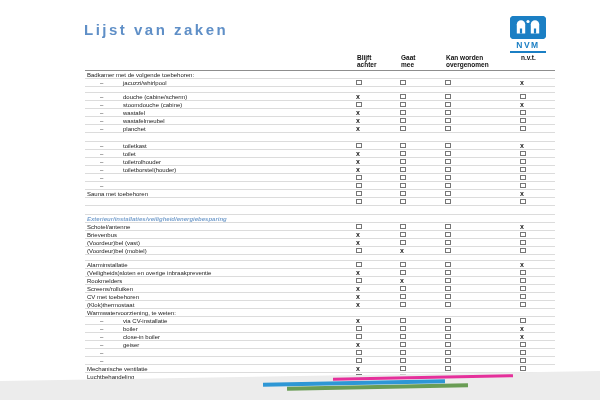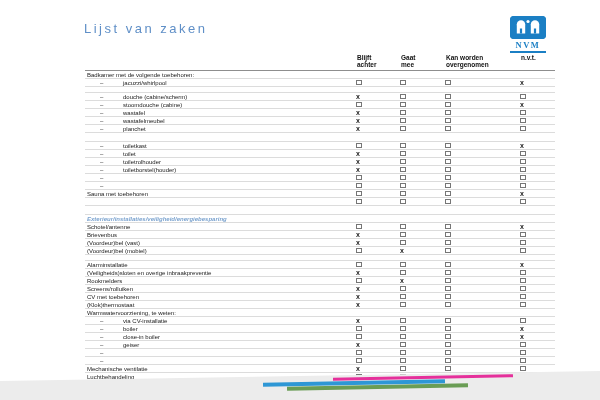--- a/index.html
+++ b/index.html
@@ -1,21 +1,21 @@
 <!DOCTYPE html>
 <html><head>
 <meta charset="utf-8">
 <style>
   html,body{margin:0;padding:0;}
   body{
     width:600px;height:400px;position:relative;overflow:hidden;background:#ffffff;
     font-family:"Liberation Sans",sans-serif;color:#222;
   }
   .page-title{
-    position:absolute;left:84px;top:21px;font-size:13px;font-weight:normal;
+    position:absolute;left:84px;top:21px;font-size:15px;font-weight:bold;
     letter-spacing:2.5px;color:#5f8fc7;
   }
   
   .logo{position:absolute;left:510px;top:16px;width:36px;}
   .logo-mark{width:36px;height:23px;border-radius:4px;background:#1b7fc4;display:block;}
   .logo-text{
     margin-top:1px;text-align:center;font-size:8.5px;font-weight:bold;color:#1b7fc4;
     letter-spacing:1.5px;border-bottom:2px solid #1b7fc4;padding-bottom:1px;
   }
   
@@ -59,21 +59,21 @@
       <rect x="0" y="0" width="36" height="23" rx="4" fill="#1b7fc4"></rect>
       <circle cx="11" cy="8.5" r="4.2" fill="#ffffff"></circle>
       <rect x="6.8" y="8.5" width="8.4" height="9" fill="#ffffff"></rect>
       <rect x="9.9" y="12.5" width="2.2" height="5" fill="#1b7fc4"></rect>
       <circle cx="25" cy="8.5" r="4.2" fill="#ffffff"></circle>
       <rect x="20.8" y="8.5" width="8.4" height="9" fill="#ffffff"></rect>
       <rect x="23.9" y="12.5" width="2.2" height="5" fill="#1b7fc4"></rect>
       <circle cx="18" cy="5.5" r="1.6" fill="#ffffff"></circle>
     </svg>
   </span>
-  <div class="logo-text" style="color: rgb(27, 127, 196); font-family: Liberation Serif, serif;">NVM</div>
+  <div class="logo-text" style="color: rgb(27, 127, 196);">NVM</div>
 </div>
 
 <div class="colheads">
   <span class="colhead ch0">Blijft
 achter</span>
   <span class="colhead ch1">Gaat
 mee</span>
   <span class="colhead ch2">Kan worden
 overgenomen</span>
   <span class="colhead ch3">n.v.t.</span>

